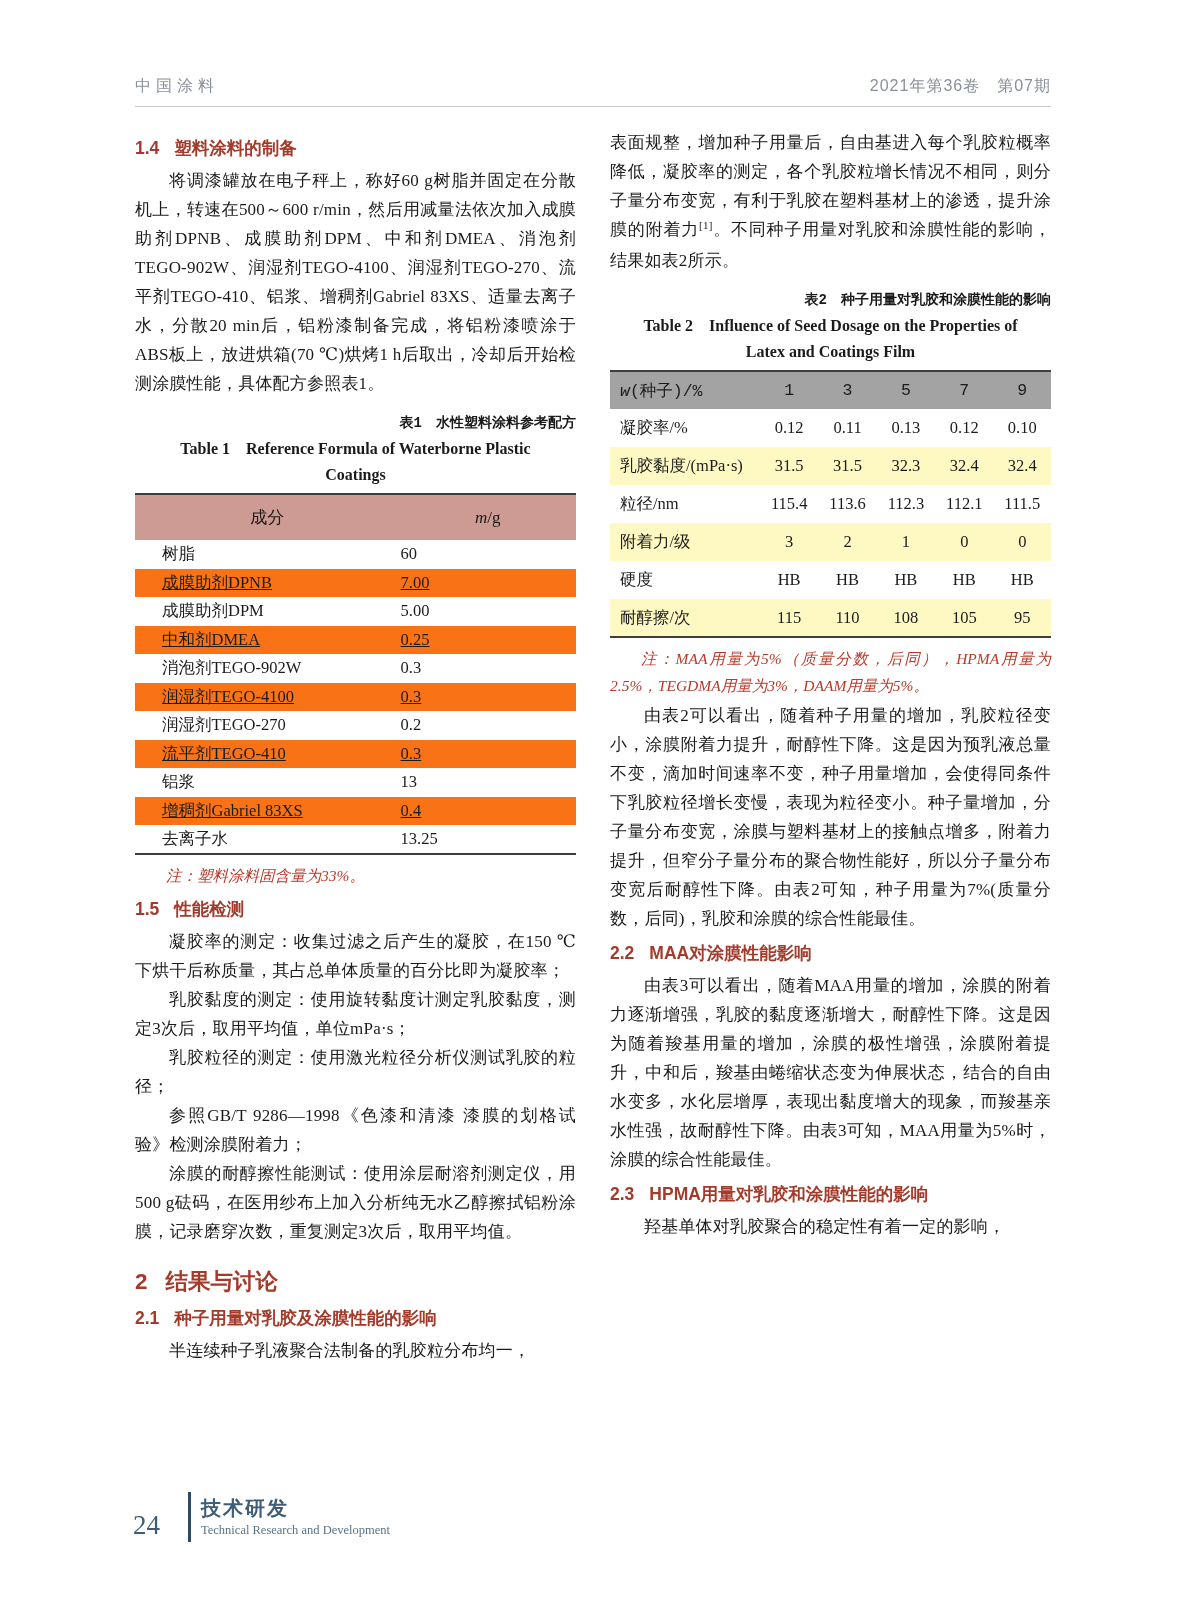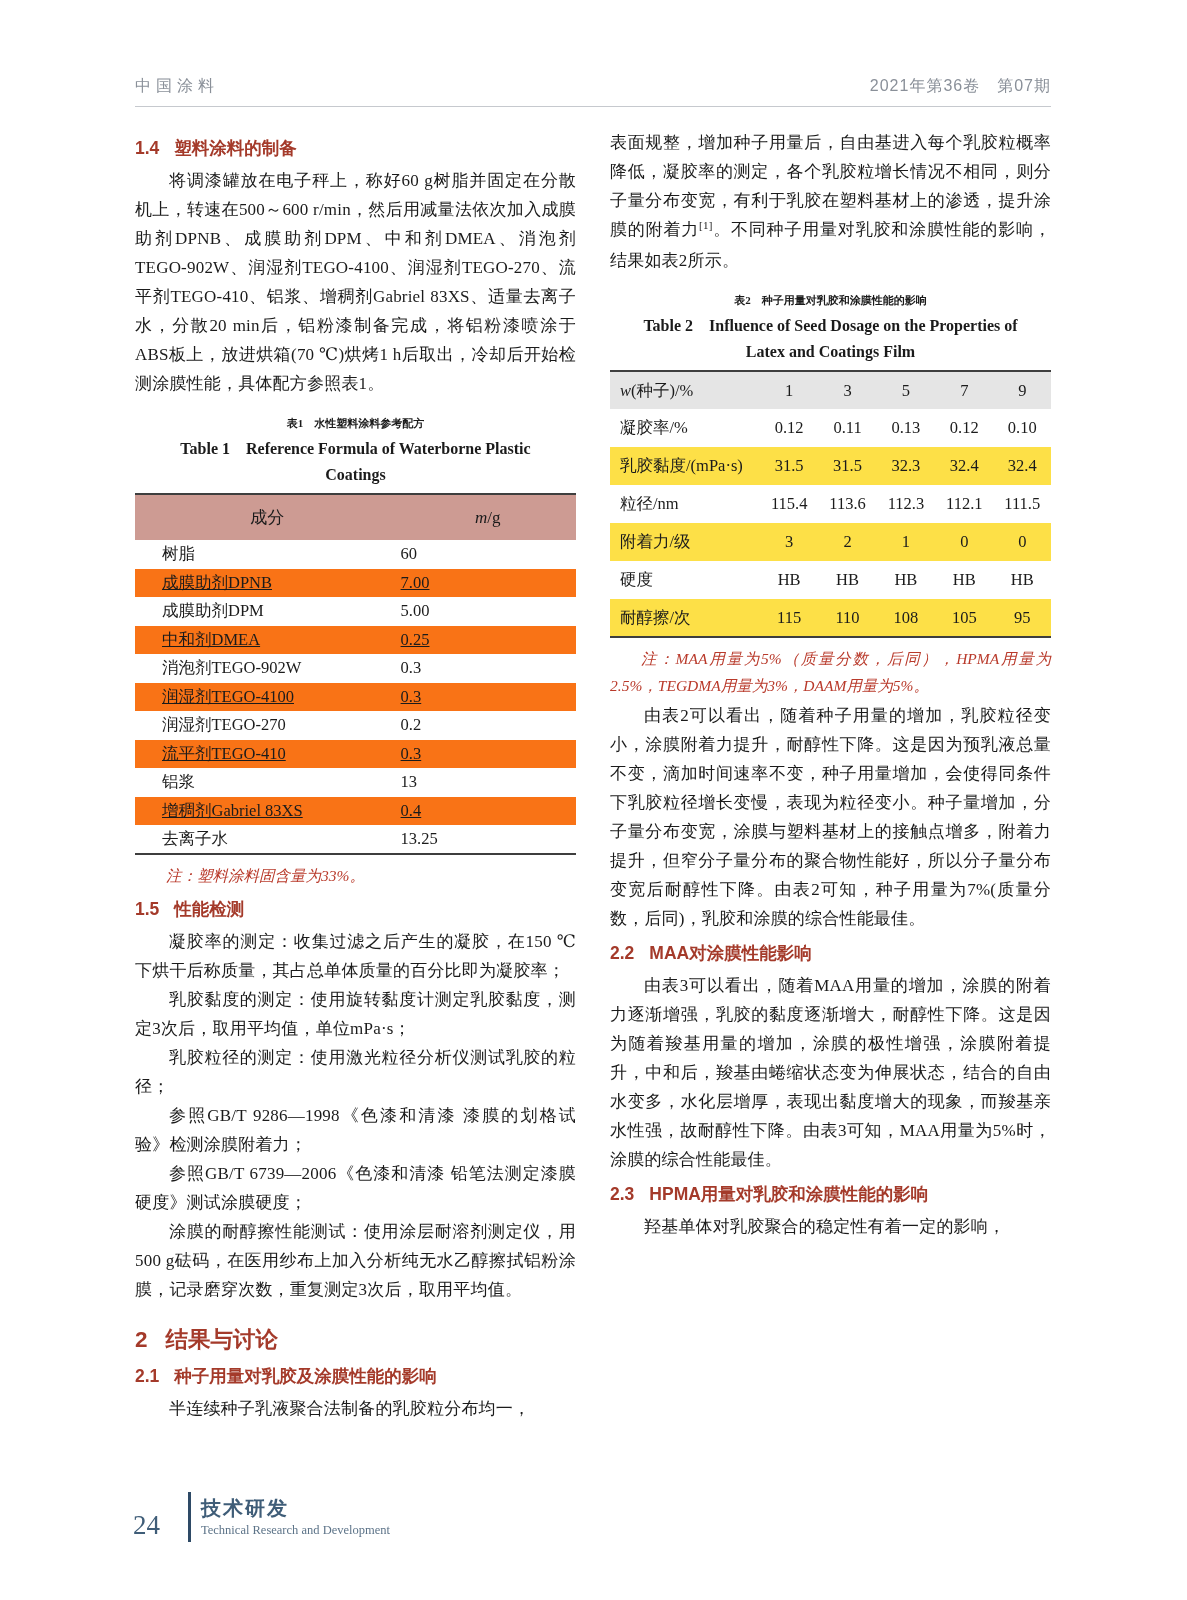--- a/index.html
+++ b/index.html
@@ -50,22 +50,22 @@
   .para {
     font-size:17px; line-height:29px; text-align:justify;
     margin:0; letter-spacing:0.2px;
   }
   .indent { text-indent:2em; }
   .sup { font-size:11px; position:relative; top:-6px; }
 
   
   .tbl-cap { margin-top:12px; }
   .tbl-cap-cn {
-    text-align:center; font-weight:bold; font-size:11px; line-height:26px;
-    font-family:Liberation Serif, serif;
+    text-align:right; font-weight:bold; font-size:14px; line-height:26px;
+    font-family:Liberation Mono, monospace;
   }
   .tbl-cap-en {
     text-align:center; font-weight:bold; font-size:16px; line-height:26px;
     font-family:"Liberation Serif","DejaVu Serif",serif;
   }
 
   
   table { width:100%; border-collapse:collapse; margin-top:5px; }
   .t1, .t2 { border-top:2px solid #3e3e3e; border-bottom:2px solid #3e3e3e; }
 
@@ -76,22 +76,22 @@
   .t1 th.c-comp { width:60%; }
   .t1 th.c-mass { width:40%; }
   .t1 td { height:28.5px; }
   .t1 td:first-child { text-align:left; padding-left:27px; }
   .t1 td:last-child  { }
   .t1 tr.stripe { background:#f97316;text-decoration:underline; }
 
   .t2 { font-size:16.5px; }
   .t2 th, .t2 td { height:38px; font-weight:normal; text-align:center; }
   .t2 .lbl { text-align:left; padding-left:10px; width:34%; }
-  .t2 thead tr { background:#e5e5e5; }
-  .t2 tr.stripe { background:#fde047; }
+  .t2 thead tr { background:#a3a3a3;font-family:Liberation Mono, monospace; }
+  .t2 tr.stripe { background:#fef9c3; }
 
   
   .note {
     color:#b93a2b; font-style:italic; font-size:15.5px; line-height:27px;
     margin:7px 0 2px 0; text-indent:2em; text-align:justify;
   }
 
   
   .pagefoot {
     position:absolute; left:133px; top:1492px; height:50px;
@@ -193,21 +193,20 @@
       <p class="note">注：塑料涂料固含量为33%。</p>
 
       <div class="h-sub">
         <span class="h-num">1.5</span><span>性能检测</span>
       </div>
 
       <p class="para indent">凝胶率的测定：收集过滤之后产生的凝胶，在150 ℃下烘干后称质量，其占总单体质量的百分比即为凝胶率；</p>
       <p class="para indent">乳胶黏度的测定：使用旋转黏度计测定乳胶黏度，测定3次后，取用平均值，单位mPa·s；</p>
       <p class="para indent">乳胶粒径的测定：使用激光粒径分析仪测试乳胶的粒径；</p>
       <p class="para indent">参照GB/T 9286—1998《色漆和清漆 漆膜的划格试验》检测涂膜附着力；</p>
-      <p class="para indent">参照GB/T 6739—2006《色漆和清漆 铅笔法测定漆膜硬度》测试涂膜硬度；</p>
       <p class="para indent">涂膜的耐醇擦性能测试：使用涂层耐溶剂测定仪，用500 g砝码，在医用纱布上加入分析纯无水乙醇擦拭铝粉涂膜，记录磨穿次数，重复测定3次后，取用平均值。</p>
 
       <div class="h-main">
         <span class="h-num">2</span><span>结果与讨论</span>
       </div>
 
       <div class="h-sub">
         <span class="h-num">2.1</span><span>种子用量对乳胶及涂膜性能的影响</span>
       </div>
 

